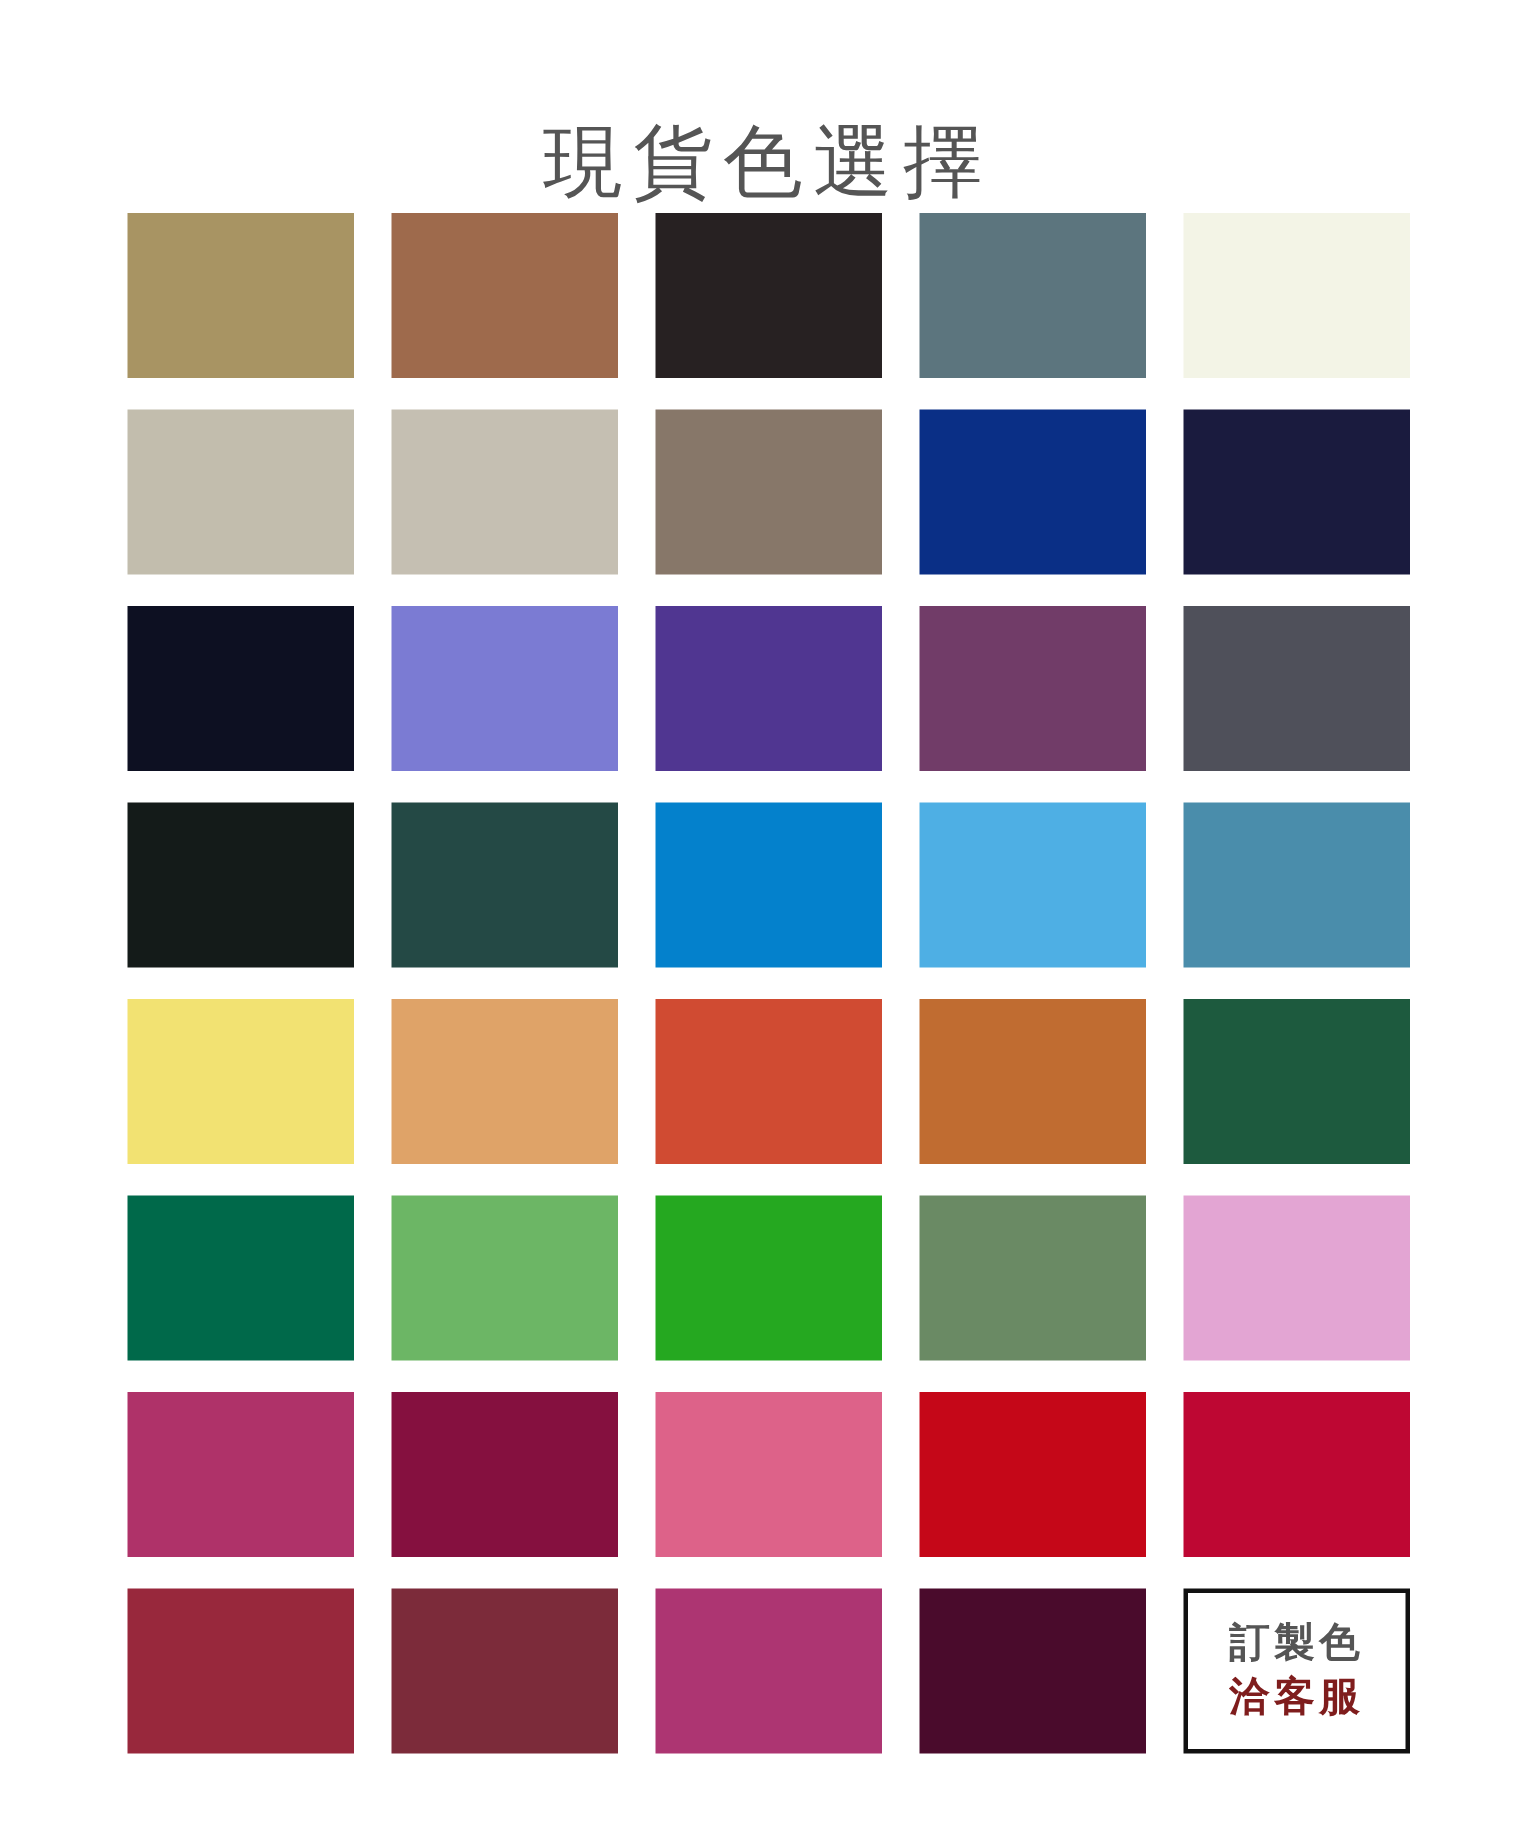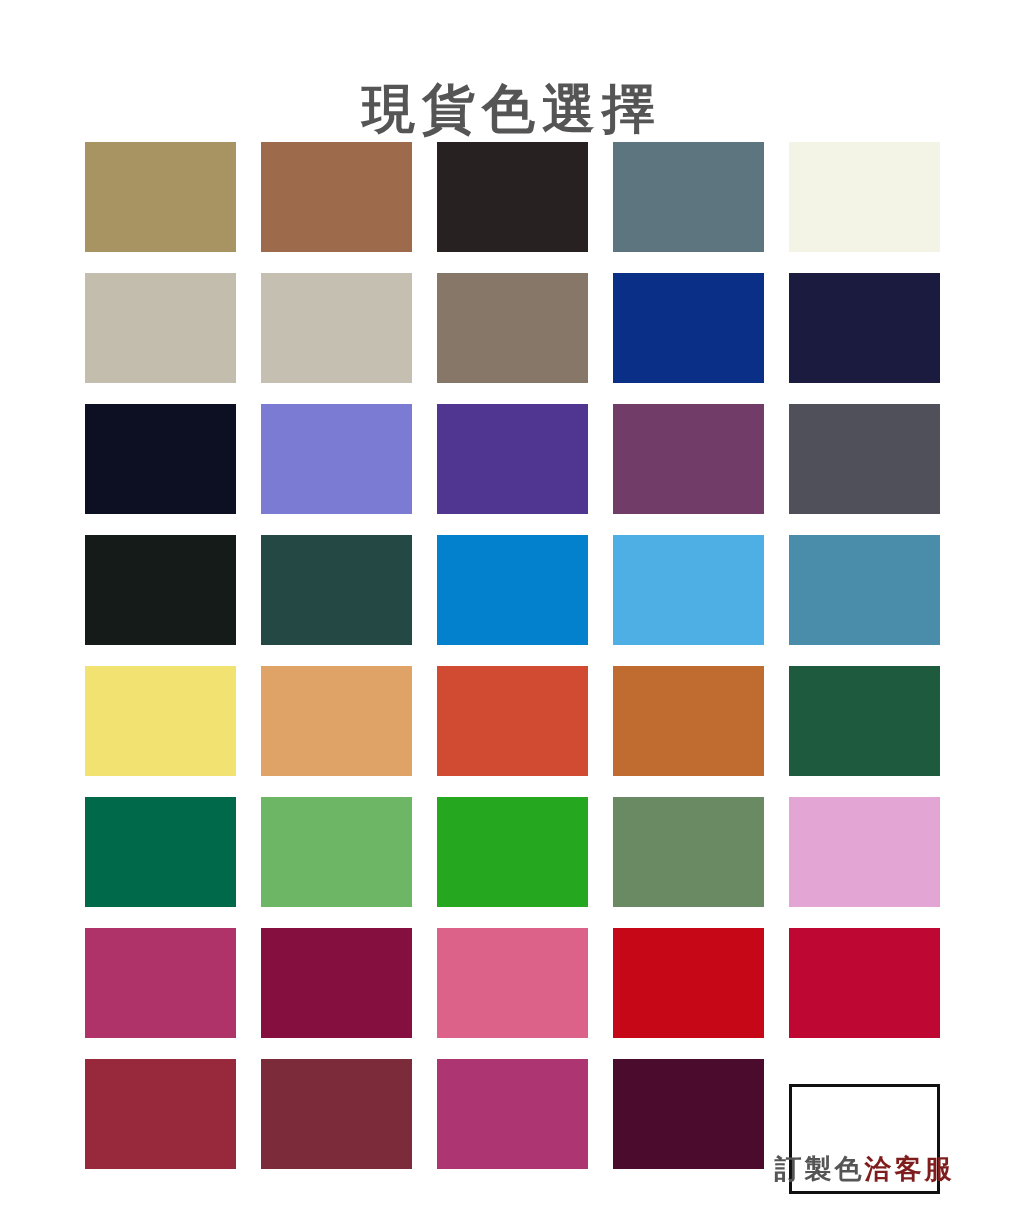--- a/index.html
+++ b/index.html
@@ -27,21 +27,21 @@
   .title-wrap {
     width: 100%;
     text-align: center;
     padding-top: 44px;
     box-sizing: border-box;
   }
   .page-title {
     display: inline-block;
     font-family: "DejaVu Sans", "Liberation Sans", sans-serif;
     font-size: 53px;
-    font-weight: 700;
+    font-weight: 400;
     color: #555555;
     letter-spacing: 7px;
     line-height: 1.1;
     white-space: nowrap;
   }
 
   
   .swatch-grid {
     position: absolute;
     left: 85px;
@@ -62,24 +62,24 @@
   }
 
   
   .custom-cell {
     width: 151px;
     height: 110px;
     box-sizing: border-box;
     border: 3px solid #111111;
     background: #ffffff;
     display: flex;
-    align-items: flex-end;
+    flex-direction: column;
+    align-items: center;
     justify-content: center;
     padding: 4px 0;
-    margin-top: 25px;
   }
   .custom-line {
     font-family: "DejaVu Sans", "Liberation Sans", sans-serif;
     font-size: 27px;
     font-weight: 700;
     color: #555555;
     letter-spacing: 3px;
     line-height: 1.35;
     white-space: nowrap;
   }

